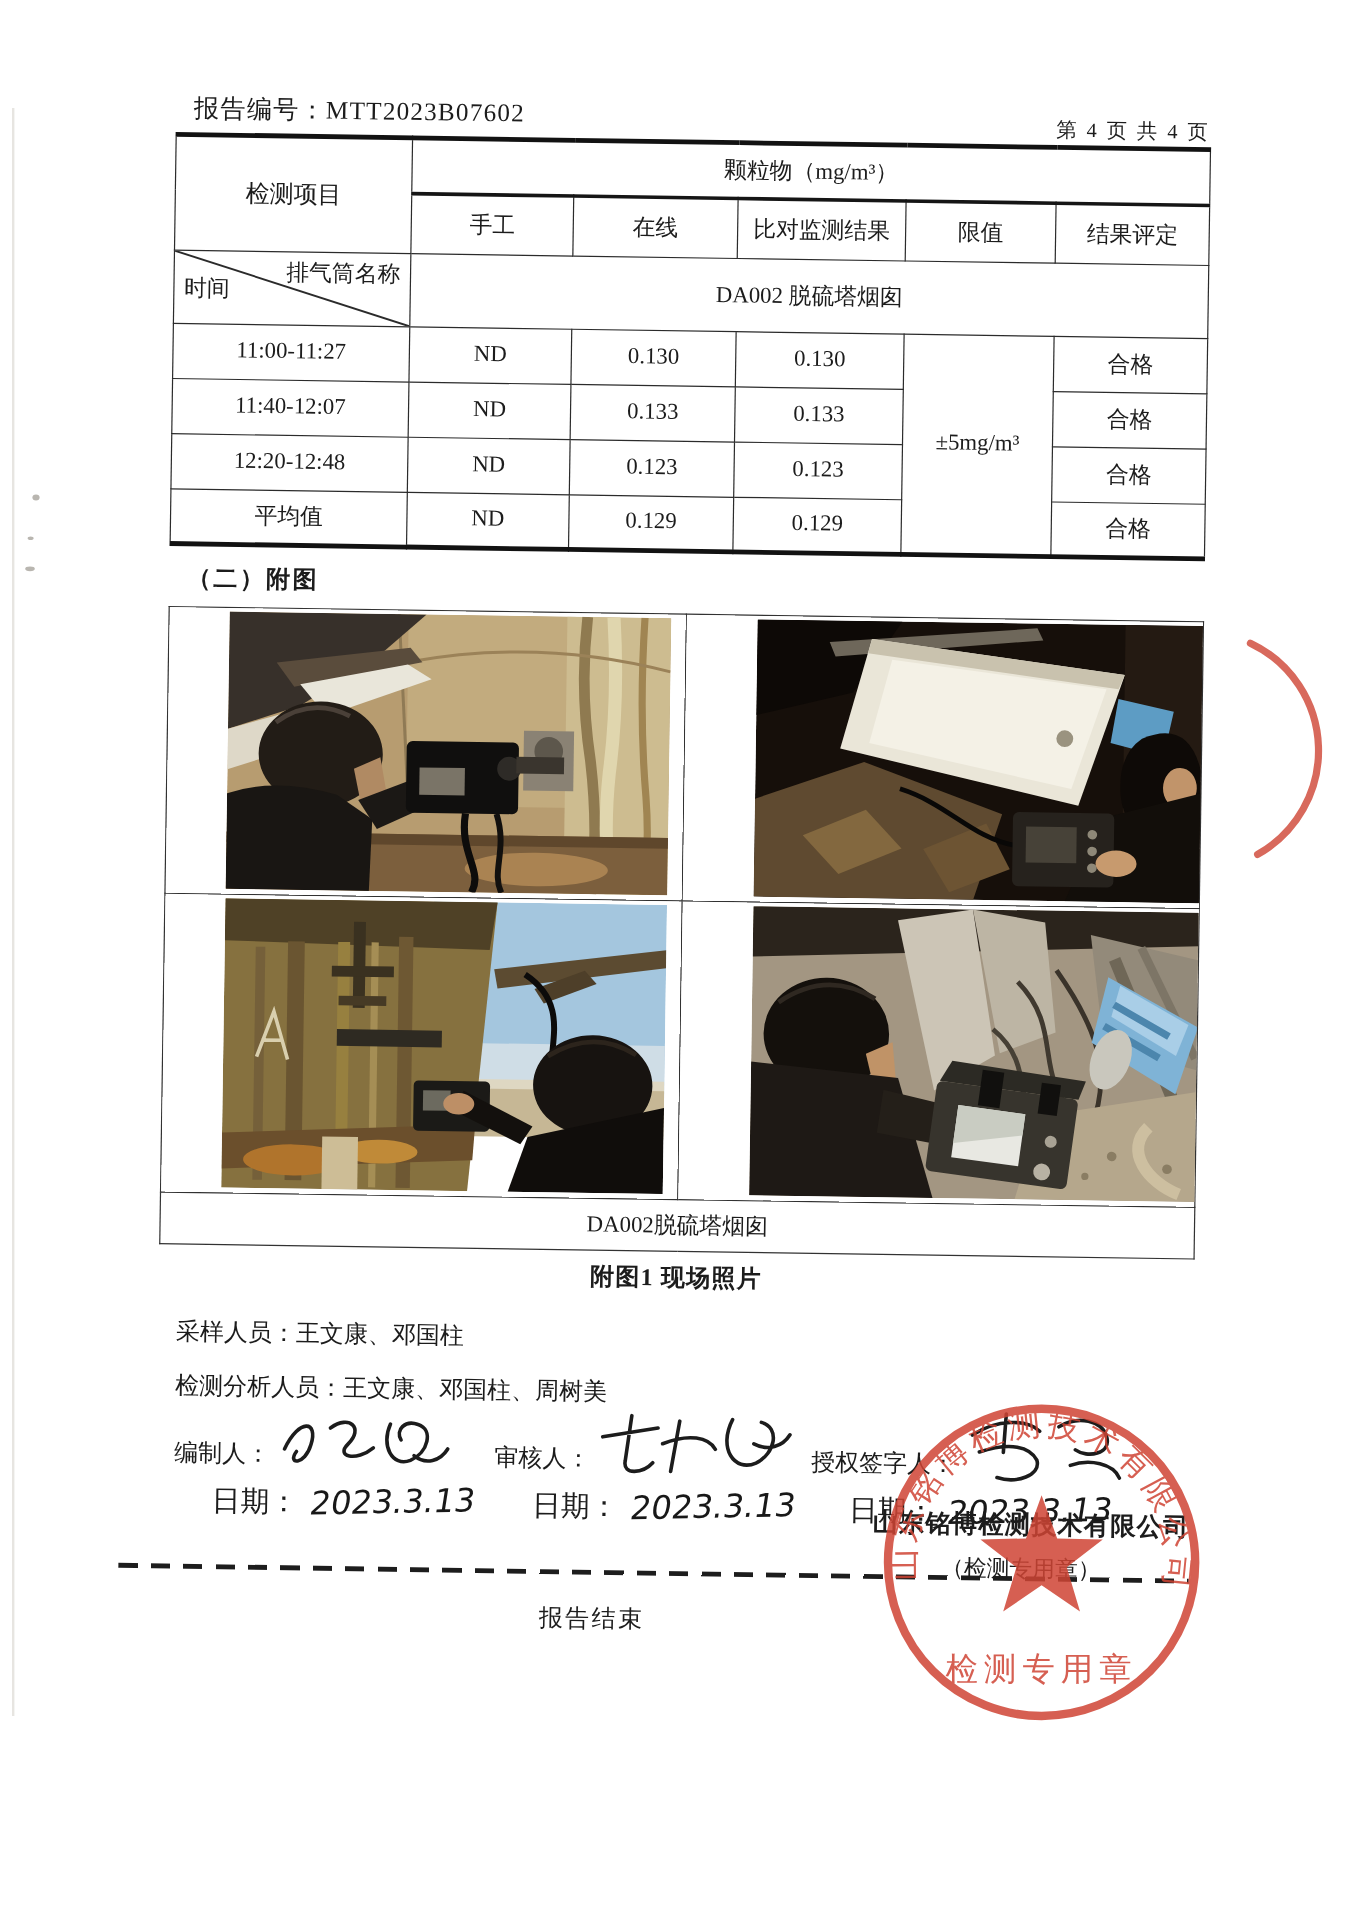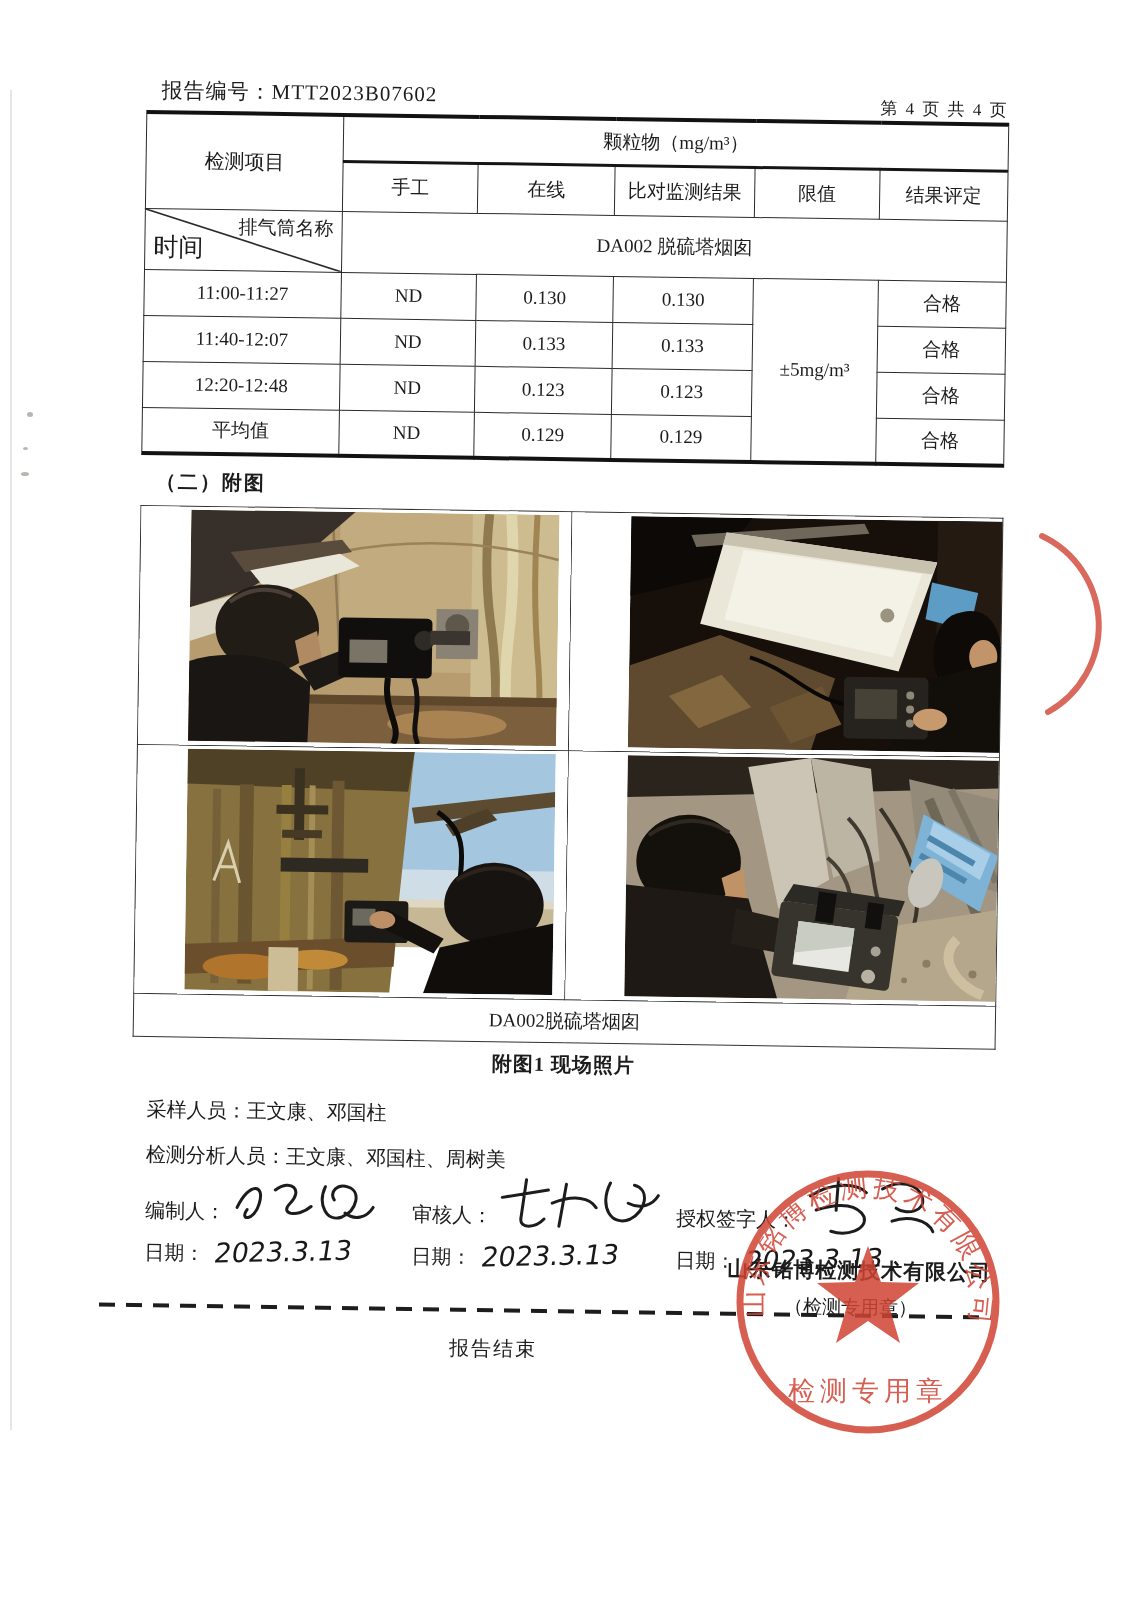--- a/index.html
+++ b/index.html
@@ -20,21 +20,21 @@
   
   table{border-collapse:collapse;}
   .main-table{position:absolute;left:148px;top:110px;width:862px;table-layout:fixed;
     border-top:4px solid #121212;border-bottom:4px solid #121212;}
   .main-table td{border:1.4px solid #2b2b2b;text-align:center;vertical-align:middle;
     font-size:19px;padding:0 2px;}
   .main-table .thickb{border-bottom:3px solid #151515;}
   .diag-cell{position:relative;height:60px;padding:0;}
   .diag-cell svg{position:absolute;inset:0;width:100%;height:100%;}
   .diag-top{position:absolute;right:8px;top:4px;font-size:19px;}
-  .diag-bottom{position:absolute;left:8px;bottom:6px;font-size:25px;}
+  .diag-bottom{position:absolute;left:8px;bottom:16px;font-size:19px;}
 
   
   .section-title{position:absolute;left:163px;top:468px;font-size:20px;font-weight:600;letter-spacing:2px;}
   .photo-table{position:absolute;left:148px;top:505px;width:862px;table-layout:fixed;}
   .photo-table td{border:1.4px solid #323232;padding:0;background:#fff;vertical-align:top;}
   .photo-cell{position:relative;overflow:hidden;}
   .photo{position:absolute;top:3px;height:calc(100% - 7px);}
   .photo svg{width:100%;height:100%;display:block;}
   .ph-left{left:50px;width:368px;}
   .ph-right{left:59px;width:372px;}
@@ -43,21 +43,21 @@
     font-size:20px;font-weight:700;letter-spacing:1px;}
 
   
   .line-sampling{position:absolute;left:163px;top:1096px;font-size:20px;}
   .line-analysis{position:absolute;left:163px;top:1141px;font-size:20px;}
   .sig-block{position:absolute;top:1178px;}
   .sig-row{display:flex;align-items:flex-end;height:46px;}
   .sig-label{font-size:20px;white-space:nowrap;}
   .sig-scribble{margin-left:2px;margin-bottom:-6px;}
   .date-row{margin-top:10px;display:flex;align-items:baseline;}
-  .date-label{font-size:20px;}
+  .date-label{font-size:24px;margin-left:32px;}
   .hand-date{font-family:"DejaVu Sans",sans-serif;font-size:27px;margin-left:10px;
     transform:rotate(-2deg) skewX(-10deg);display:inline-block;color:#181818;}
   .sb1{left:163px;} .sb2{left:430px;} .sb3{left:694px;}
 
   .company-name{position:absolute;left:610px;top:1246px;width:400px;text-align:right;
     font-size:21px;font-weight:600;letter-spacing:1px;}
   .seal-note{position:absolute;left:770px;top:1284px;width:200px;text-align:center;font-size:19px;}
 
   .dashed-line{position:absolute;left:118px;top:1303px;width:892px;height:4px;
     background:repeating-linear-gradient(90deg,#1d1d1d 0 16px,transparent 16px 27px);}

